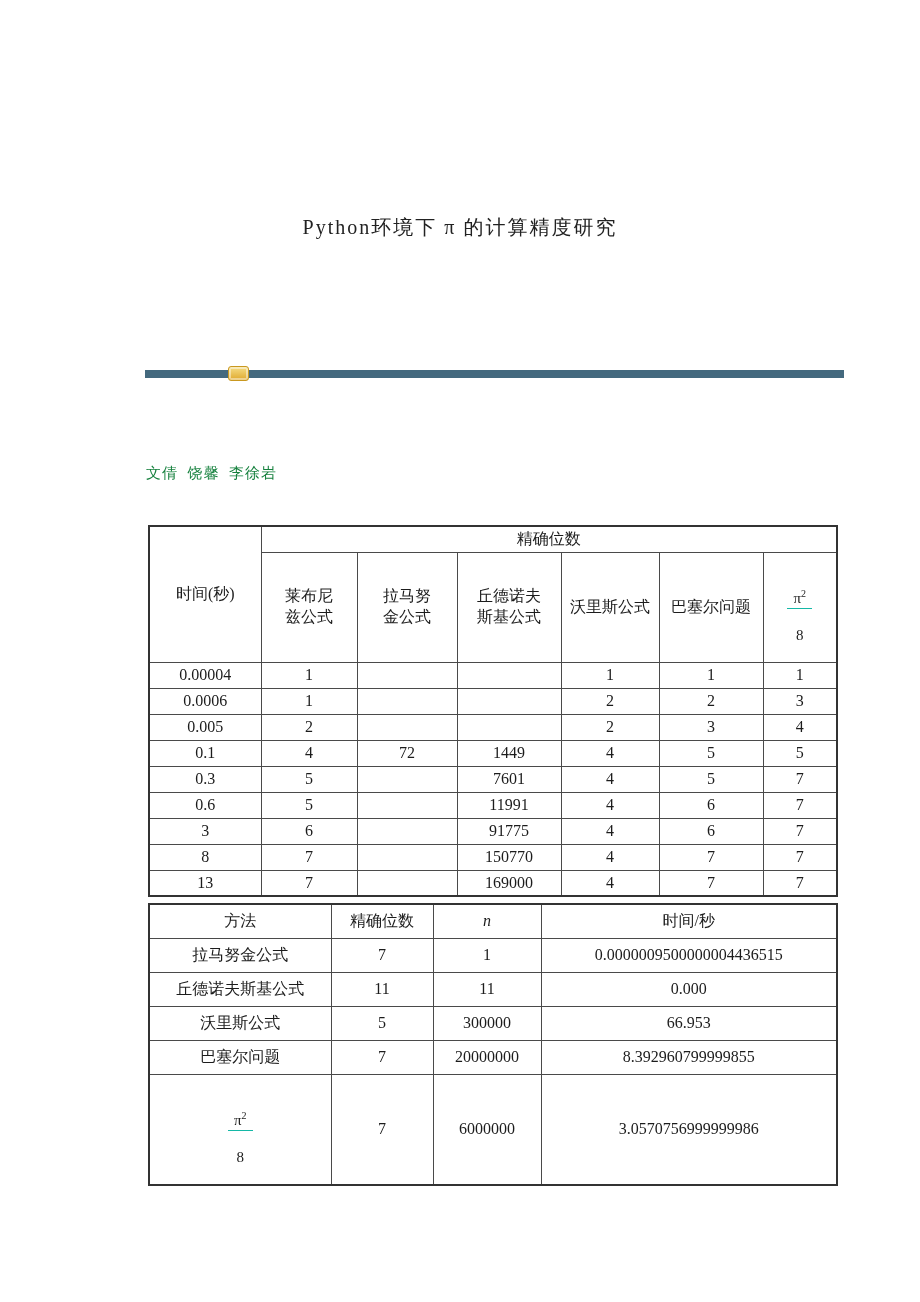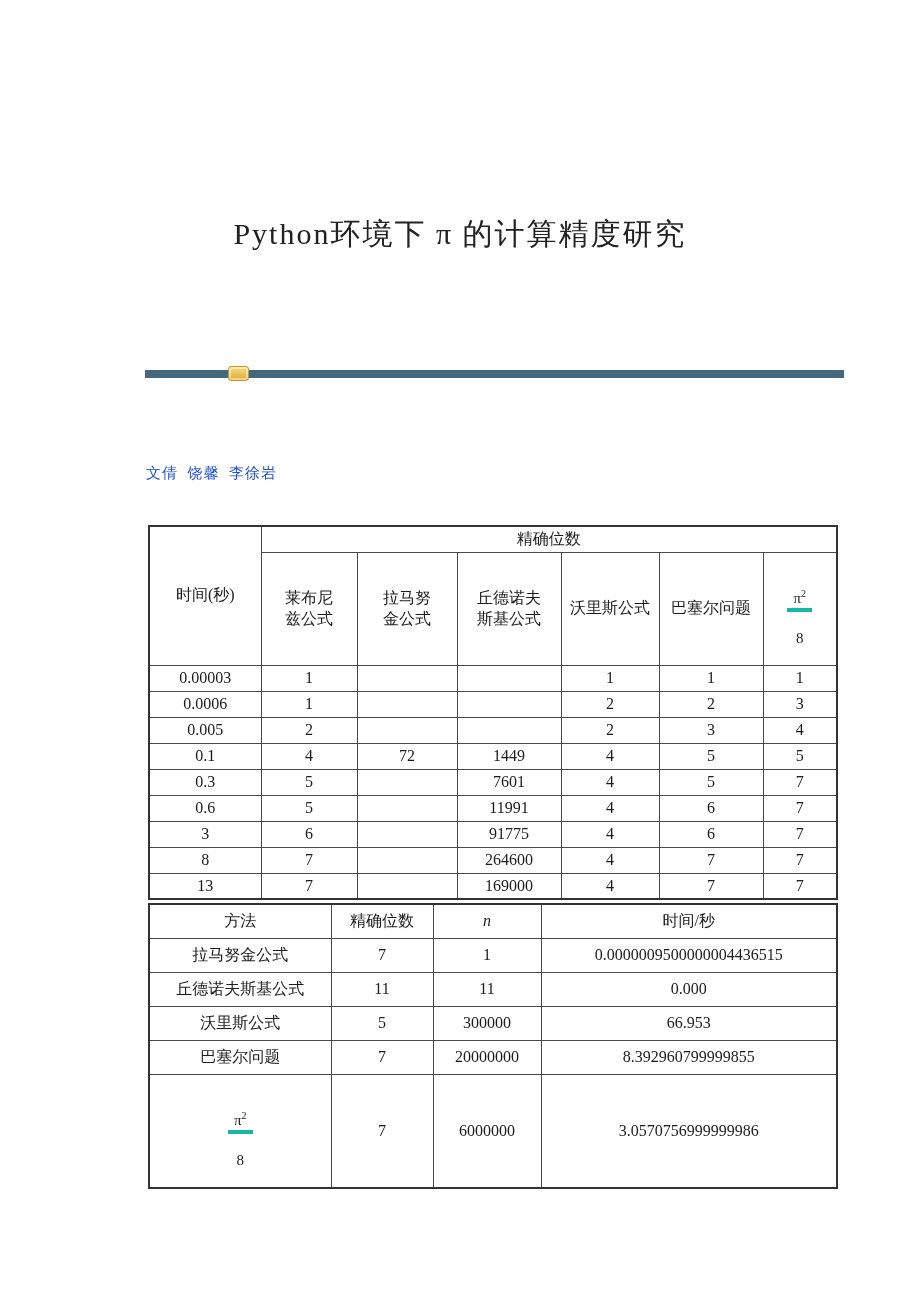--- a/index.html
+++ b/index.html
@@ -13,21 +13,21 @@
     overflow: hidden;
     font-family: "Liberation Serif", "DejaVu Serif", serif;
     color: #1c1c1c;
   }
   .title {
     position: absolute;
     top: 214px;
     left: 0;
     right: 0;
     text-align: center;
-    font-size: 30px;
+    font-size: 20px;
     letter-spacing: 2px;
     color: #222222;
     font-weight: 500;
   }
   .divider {
     position: absolute;
     top: 370px;
     left: 145px;
     width: 699px;
     height: 8px;
@@ -42,21 +42,21 @@
     border-radius: 3px;
     background: linear-gradient(#f6dd85, #dfa92e);
     border: 1px solid #c9981f;
     box-shadow: inset 0 0 0 2px rgba(255,255,255,0.45);
   }
   .authors {
     position: absolute;
     top: 464px;
     left: 146px;
     font-size: 15px;
-    color: #1d4ed8;
+    color: #15803d;
     white-space: pre;
     letter-spacing: 1px;
   }
   table {
     position: absolute;
     border-collapse: collapse;
     table-layout: fixed;
     font-family: "Liberation Serif", "DejaVu Serif", serif;
     font-size: 16px;
     color: #1c1c1c;
@@ -74,21 +74,21 @@
   .t1 { top: 525px; left: 148px; }
   .t1 .hrow1 th { height: 26px; }
   .t1 .hrow2 th { height: 62px; }
   .t1 tbody td { height: 26px; }
   .t2 { top: 903px; left: 148px; }
   .t2 thead th { height: 34px; }
   .t2 tbody td { height: 34px; }
   .t2 tbody tr.tall td { height: 51px; }
   .italic { font-style: italic; }
   .frac { display: inline-block; vertical-align: middle; text-align: center; line-height: 1.15; font-size: 15px; }
-  .frac-num { display: block; border-bottom: 4px solid #14b8a6; padding: 0 6px 1px; }
+  .frac-num { display: block; border-bottom: 1px solid #14b8a6; padding: 0 6px 1px; }
   .frac-den { display: block; padding-top: 1px; }
   .frac sup { font-size: 10px; }
 </style>
 </head>
 <body>
 
 <div class="page">
 
   <div class="title">Python环境下 π 的计算精度研究</div>
 
@@ -124,21 +124,21 @@
         <th>
           <span class="frac">
             <span class="frac-num"><span>π</span><sup>2</sup></span>
             <span class="frac-den">8</span>
           </span>
         </th>
       </tr>
     </thead>
     <tbody>
       <tr>
-        <td>0.00003</td>
+        <td>0.00004</td>
         <td>1</td>
         <td></td>
         <td></td>
         <td>1</td>
         <td>1</td>
         <td>1</td>
       </tr>
       <tr>
         <td>0.0006</td>
         <td>1</td>
@@ -190,21 +190,21 @@
         <td></td>
         <td>91775</td>
         <td>4</td>
         <td>6</td>
         <td>7</td>
       </tr>
       <tr>
         <td>8</td>
         <td>7</td>
         <td></td>
-        <td>264600</td>
+        <td>150770</td>
         <td>4</td>
         <td>7</td>
         <td>7</td>
       </tr>
       <tr>
         <td>13</td>
         <td>7</td>
         <td></td>
         <td>169000</td>
         <td>4</td>

